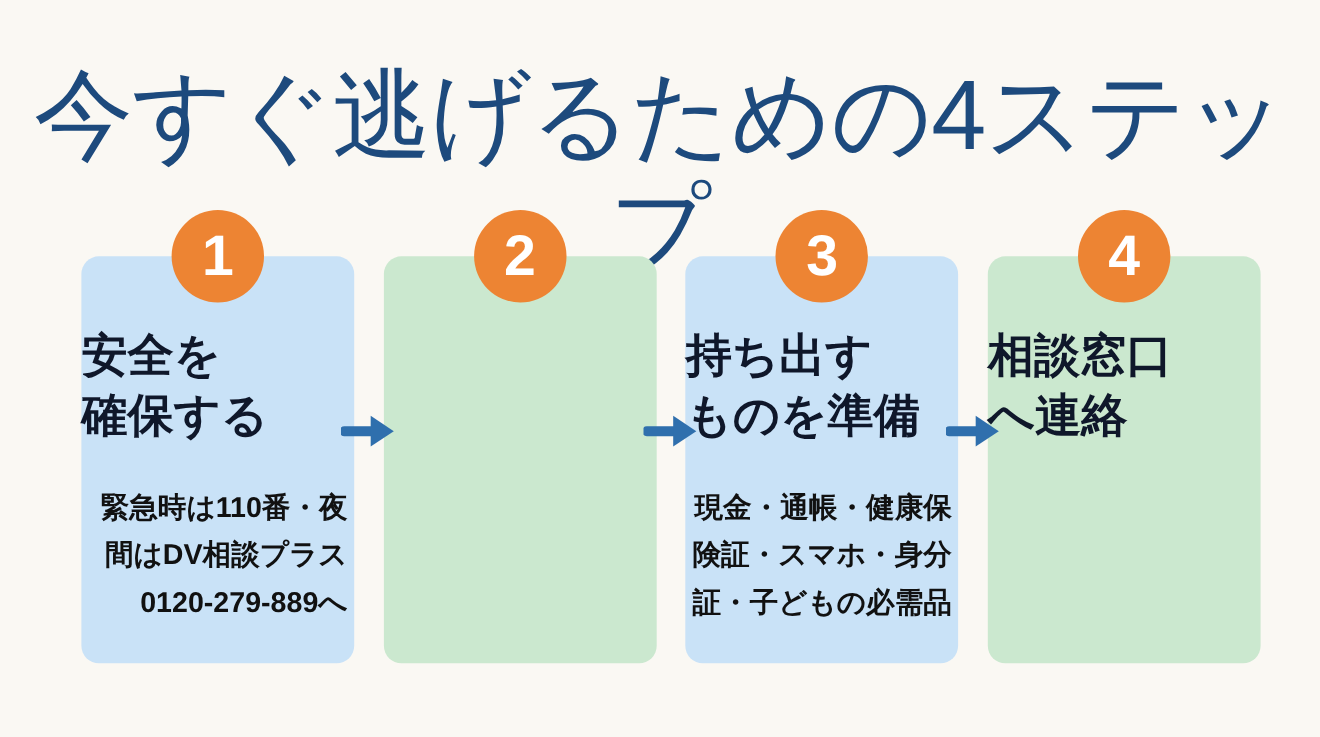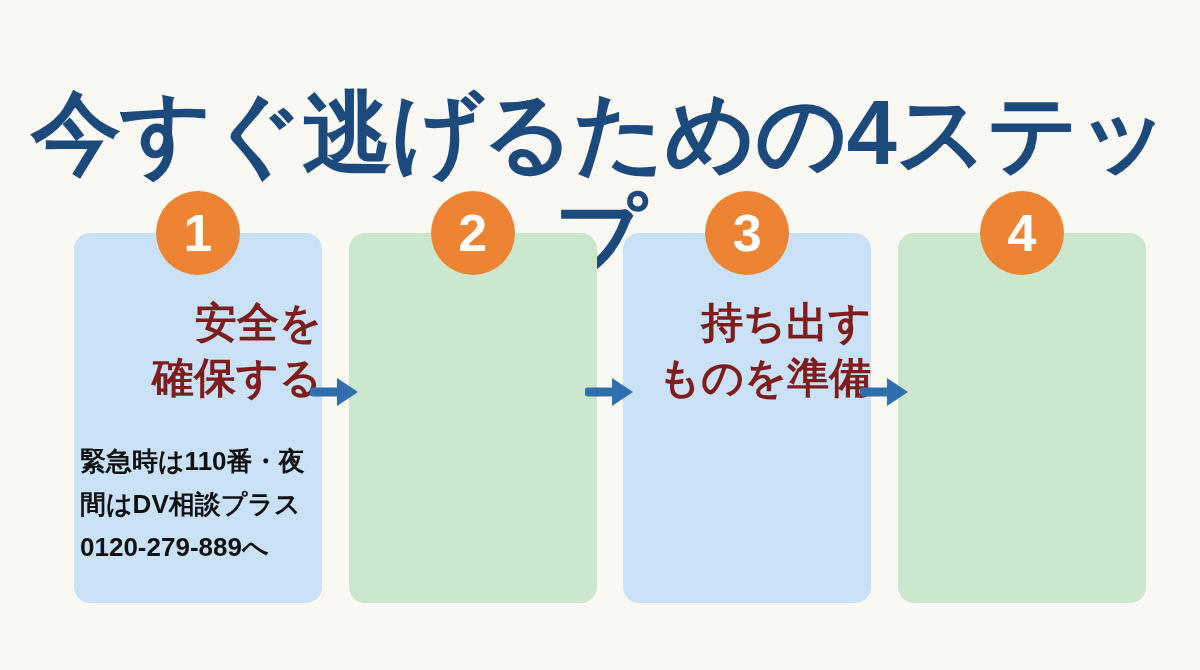--- a/index.html
+++ b/index.html
@@ -10,25 +10,24 @@
     font-family: "Liberation Sans", "DejaVu Sans", sans-serif;
     overflow: hidden;
   }
   .title {
     position: absolute;
     top: 54px;
     left: 0;
     width: 1200px;
     text-align: center;
     font-size: 90px;
-    font-weight: 700;
+    font-weight: 400;
     letter-spacing: -1px;
     line-height: 1.15;
     color: #1d4a7d;
-    margin-top: 28px;
   }
   .cards {
     position: absolute;
     top: 233px;
     left: 74px;
     width: 1072px;
     height: 370px;
     display: flex;
     justify-content: space-between;
   }
@@ -52,30 +51,30 @@
     color: #ffffff;
     font-size: 52px;
     font-weight: 800;
     display: flex;
     align-items: center;
     justify-content: center;
     z-index: 2;
   }
   .heading {
     margin-top: 62px;
-    text-align: right;
+    text-align: left;
     font-size: 42px;
     font-weight: 900;
     line-height: 1.32;
     white-space: pre-line;
-    color: #7f1d1d;
+    color: #0f172a;
   }
   .body-text {
     margin: 34px 6px 0;
-    text-align: left;
+    text-align: right;
     font-size: 26px;
     font-weight: 600;
     line-height: 1.66;
     white-space: pre-line;
     color: #111111;
   }
   .arrow {
     position: absolute;
     top: 143px;
     width: 50px;
@@ -104,24 +103,29 @@
   </article>
 
   <article class="card card-green">
     <span class="badge">2</span>
   </article>
 
   <article class="card card-blue">
     <span class="badge">3</span>
     <h2 class="heading">持ち出す
 ものを準備</h2>
+    <p class="body-text">現金・通帳・健康保
+険証・スマホ・身分
+証・子どもの必需品</p>
   </article>
 
   <article class="card card-green">
     <span class="badge">4</span>
+    <h2 class="heading">相談窓口
+へ連絡</h2>
   </article>
 
   <span class="arrow arrow-1">
     <svg viewBox="0 0 50 32" xmlns="http://www.w3.org/2000/svg">
       <path d="M3 16 H30" stroke="#2f6fad" stroke-width="9" stroke-linecap="round" fill="none"></path>
       <polygon points="27,2 48,16 27,30" fill="#2f6fad"></polygon>
     </svg>
   </span>
   <span class="arrow arrow-2">
     <svg viewBox="0 0 50 32" xmlns="http://www.w3.org/2000/svg">

